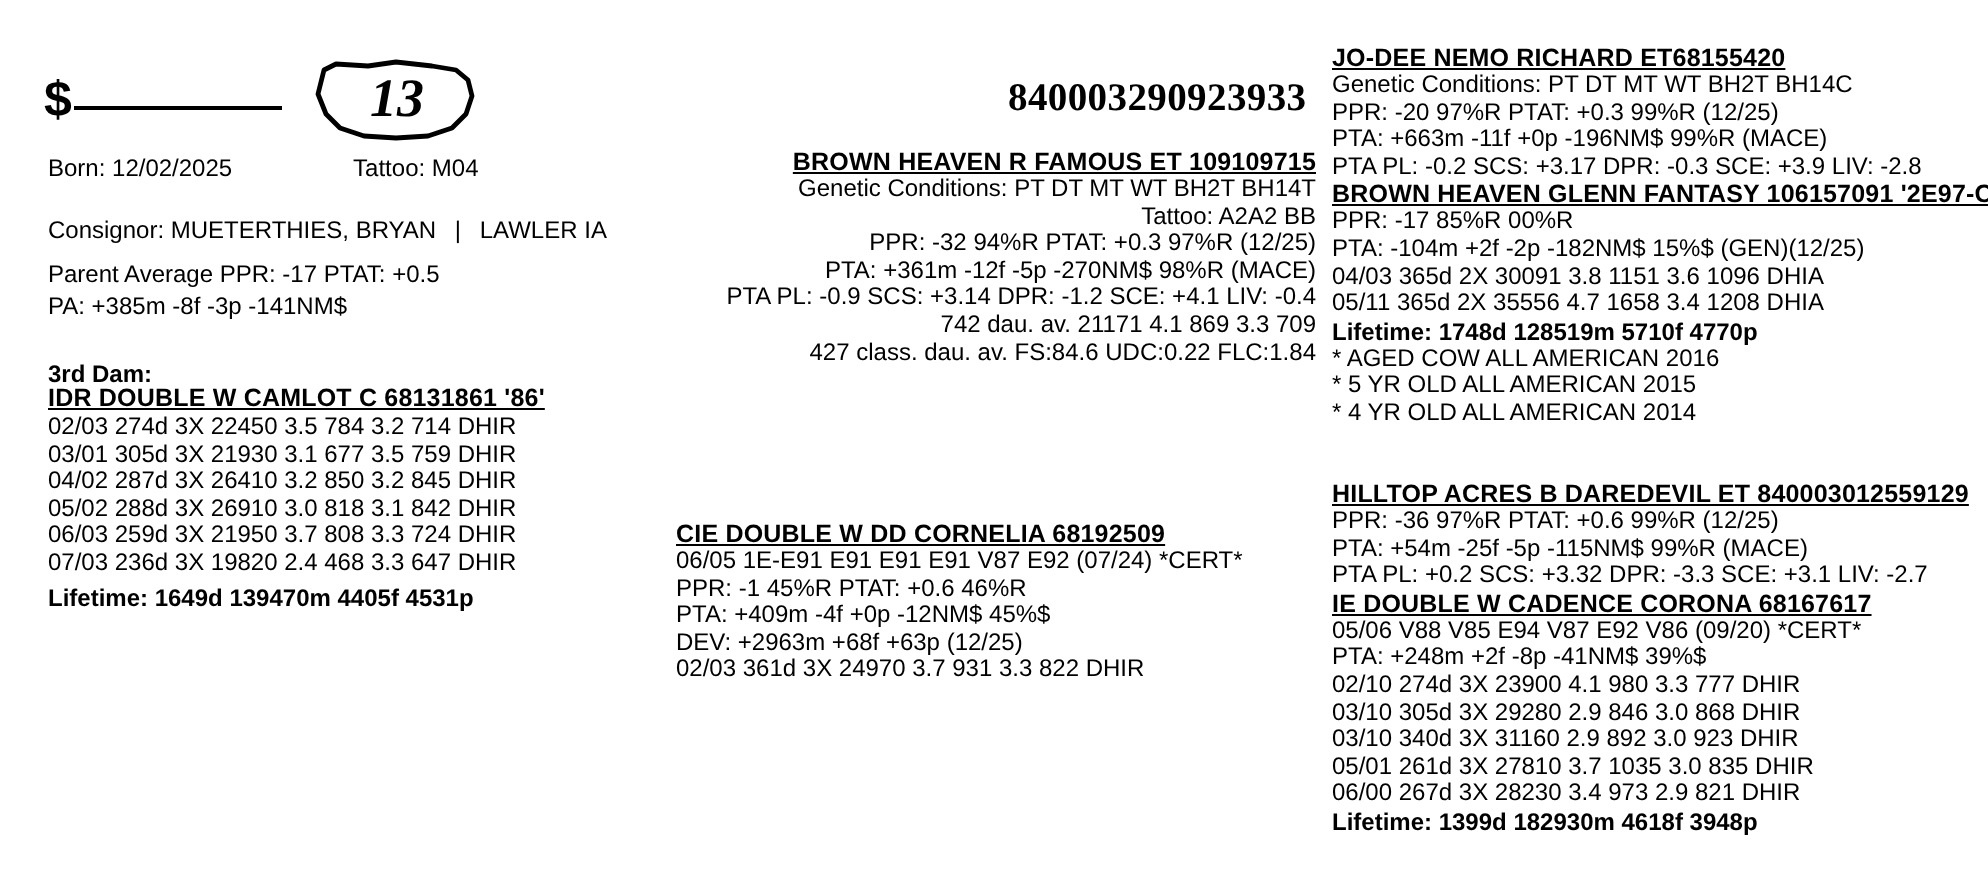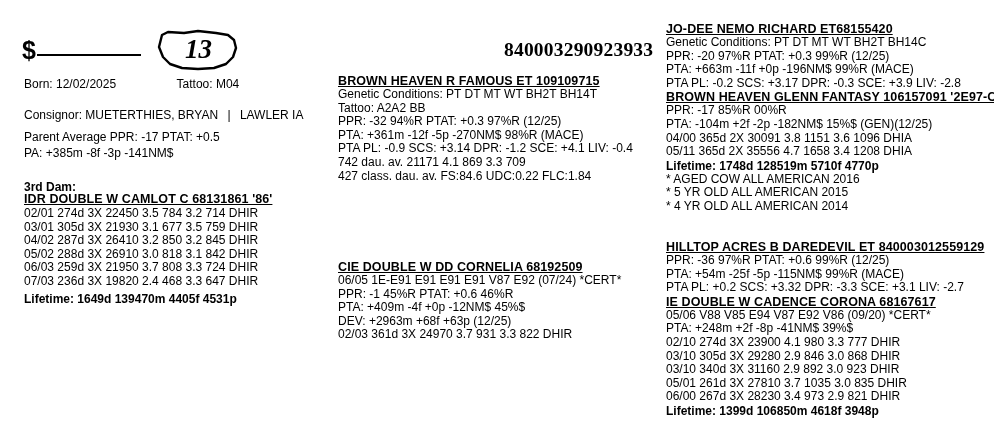--- a/index.html
+++ b/index.html
@@ -116,20 +116,21 @@
     width: 310px;
   }
   .dam-block .hdr { font-size: 12.5px; }
   .dam-rows { margin-top: 1px; }
 
   
   .mid-col-1 {
     position: absolute;
     left: 338px; top: 74px;
     width: 320px;
+    text-align: right;
   }
   .mid-col-2 {
     position: absolute;
     left: 338px; top: 260px;
     width: 320px;
   }
 
   
   .right-col-1 {
     position: absolute;
@@ -181,21 +182,21 @@
   </div>
 
   <div class="parent-avg line">Parent Average PPR: -17 PTAT: +0.5</div>
   <div class="pa-line line">PA: +385m -8f -3p -141NM$</div>
 
   <div class="dam-label">3rd Dam:</div>
 
   <div class="dam-block">
     <div class="hdr">IDR DOUBLE W CAMLOT C 68131861 '86'</div>
     <div class="dam-rows">
-      <div class="line">02/01 274d 3X 22450 3.5 784 3.2 714 DHIR</div>
+      <div class="line">02/03 274d 3X 22450 3.5 784 3.2 714 DHIR</div>
       <div class="line">03/01 305d 3X 21930 3.1 677 3.5 759 DHIR</div>
       <div class="line">04/02 287d 3X 26410 3.2 850 3.2 845 DHIR</div>
       <div class="line">05/02 288d 3X 26910 3.0 818 3.1 842 DHIR</div>
       <div class="line">06/03 259d 3X 21950 3.7 808 3.3 724 DHIR</div>
       <div class="line">07/03 236d 3X 19820 2.4 468 3.3 647 DHIR</div>
     </div>
     <div class="lifetime" style="margin-top:3px">Lifetime: 1649d 139470m 4405f 4531p</div>
   </div>
 
   <div class="mid-col-1">
@@ -225,21 +226,21 @@
       <div class="line">Genetic Conditions: PT DT MT WT BH2T BH14C</div>
       <div class="line">PPR: -20 97%R PTAT: +0.3 99%R (12/25)</div>
       <div class="line">PTA: +663m -11f +0p -196NM$ 99%R (MACE)</div>
       <div class="line">PTA PL: -0.2 SCS: +3.17 DPR: -0.3 SCE: +3.9 LIV: -2.8</div>
     </div>
 
     <div class="blk">
       <div class="hdr">BROWN HEAVEN GLENN FANTASY 106157091 '2E97-CAN'</div>
       <div class="line">PPR: -17 85%R 00%R</div>
       <div class="line">PTA: -104m +2f -2p -182NM$ 15%$ (GEN)(12/25)</div>
-      <div class="line">04/00 365d 2X 30091 3.8 1151 3.6 1096 DHIA</div>
+      <div class="line">04/03 365d 2X 30091 3.8 1151 3.6 1096 DHIA</div>
       <div class="line">05/11 365d 2X 35556 4.7 1658 3.4 1208 DHIA</div>
       <div class="lifetime">Lifetime: 1748d 128519m 5710f 4770p</div>
       <div class="line">* AGED COW ALL AMERICAN 2016</div>
       <div class="line">* 5 YR OLD ALL AMERICAN 2015</div>
       <div class="line">* 4 YR OLD ALL AMERICAN 2014</div>
     </div>
   </div>
 
   <div class="right-col-2">
 
@@ -252,17 +253,17 @@
 
     <div class="blk">
       <div class="hdr">IE DOUBLE W CADENCE CORONA 68167617</div>
       <div class="line">05/06 V88 V85 E94 V87 E92 V86 (09/20) *CERT*</div>
       <div class="line">PTA: +248m +2f -8p -41NM$ 39%$</div>
       <div class="line">02/10 274d 3X 23900 4.1 980 3.3 777 DHIR</div>
       <div class="line">03/10 305d 3X 29280 2.9 846 3.0 868 DHIR</div>
       <div class="line">03/10 340d 3X 31160 2.9 892 3.0 923 DHIR</div>
       <div class="line">05/01 261d 3X 27810 3.7 1035 3.0 835 DHIR</div>
       <div class="line">06/00 267d 3X 28230 3.4 973 2.9 821 DHIR</div>
-      <div class="lifetime">Lifetime: 1399d 106850m 4618f 3948p</div>
+      <div class="lifetime">Lifetime: 1399d 182930m 4618f 3948p</div>
     </div>
   </div>
 
 </div>
 
 </body></html>

